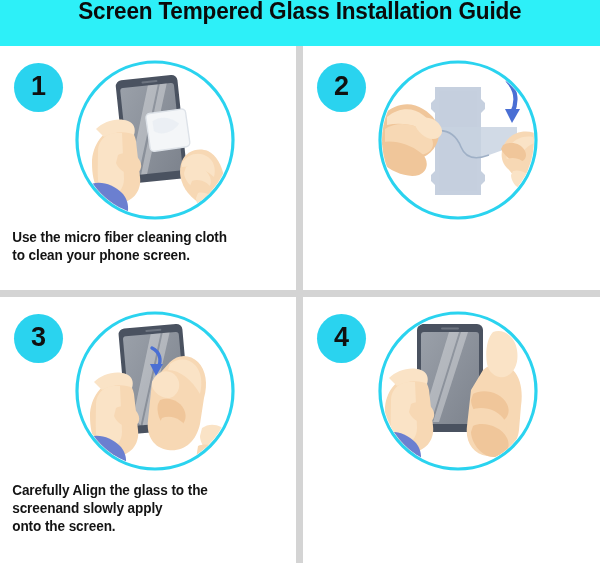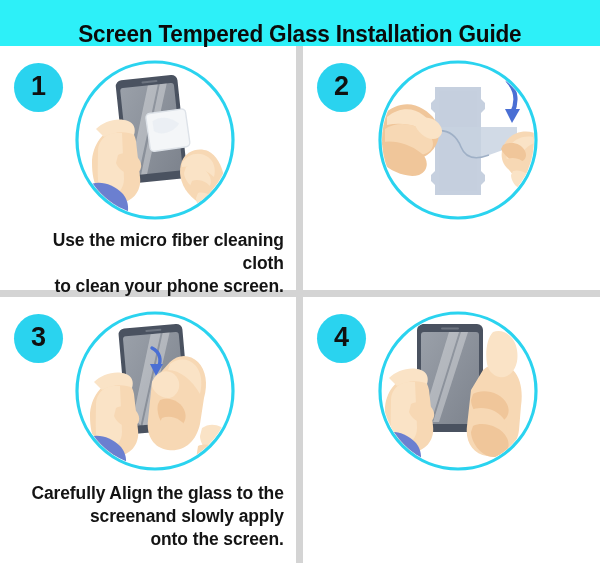--- a/index.html
+++ b/index.html
@@ -17,21 +17,21 @@
     width: 600px; height: 563px;
     background: #ffffff;
   }
   
   #header-bar {
     position: absolute;
     left: 0; top: 0;
     width: 600px; height: 46px;
     background: #2df0f8;
     display: flex;
-    align-items: flex-end;
+    align-items: flex-start;
     justify-content: center;
   }
   #header-title {
     font-size: 23.5px;
     font-weight: bold;
     color: #0b0b0b;
     letter-spacing: -0.2px;
     transform: scaleX(0.96);
     white-space: nowrap;
     line-height: 1;
@@ -90,22 +90,22 @@
   }
   .art-svg {
     position: absolute;
     left: 0; top: 0;
     width: 162px; height: 162px;
   }
   .caption {
     position: absolute;
     left: 8px;
     width: 280px;
-    text-align: right;
-    font-size: 18px;
+    text-align: left;
+    font-size: 14px;
     font-weight: bold;
     color: #141414;
     line-height: 1.28;
     letter-spacing: -0.1px;
   }
   #panel-1 .caption, #panel-2 .caption { top: 182px; }
   #panel-3 .caption, #panel-4 .caption { top: 184px; }
   .caption div { transform: scaleX(0.97); }
 </style>
 </head>

